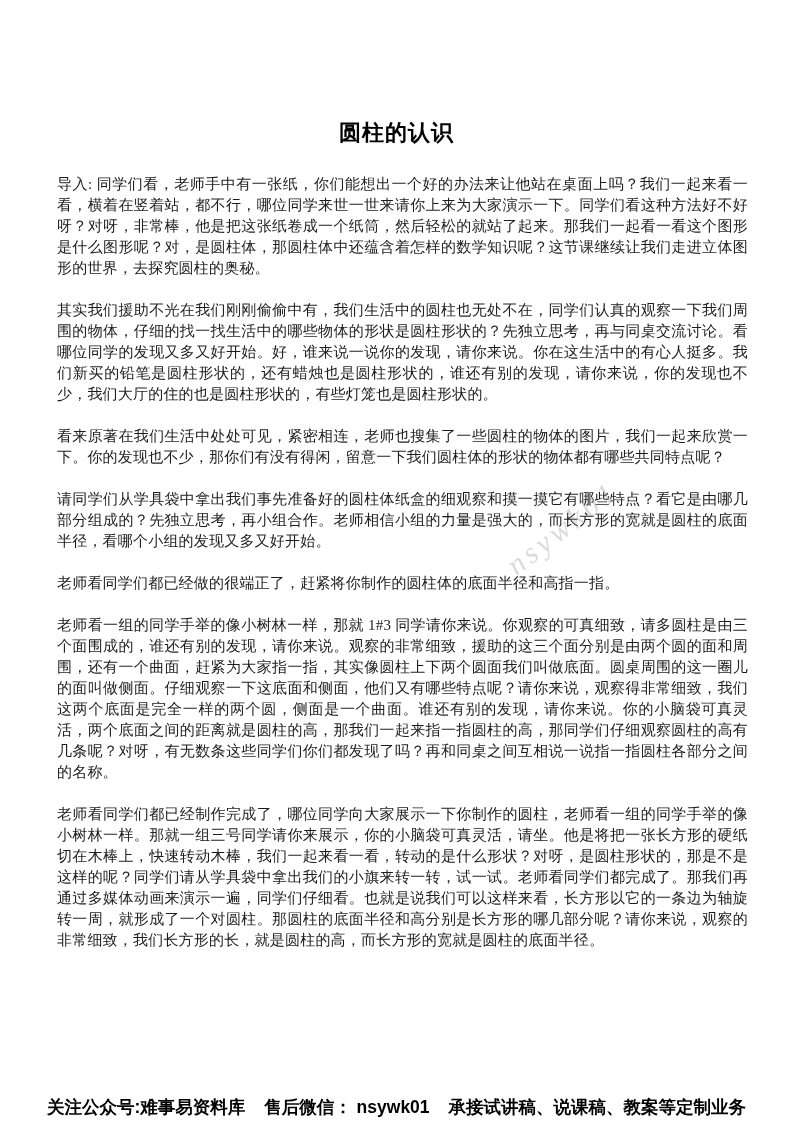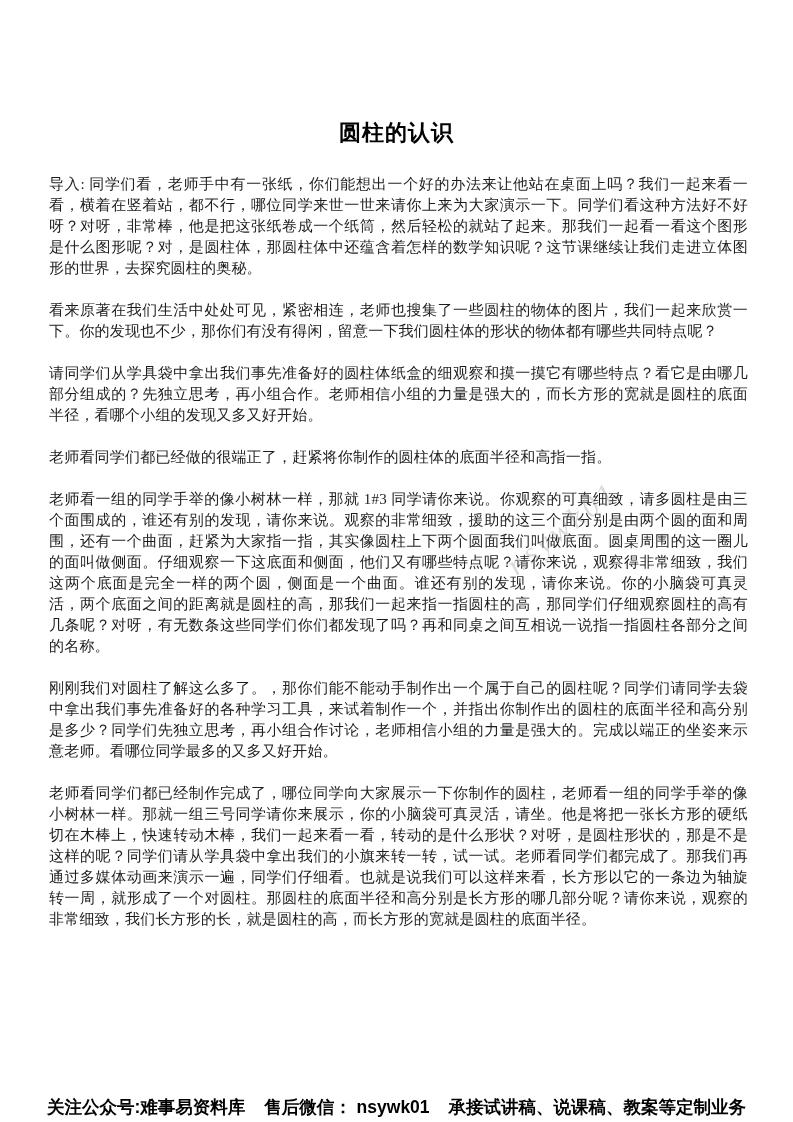--- a/index.html
+++ b/index.html
@@ -23,21 +23,21 @@
     font-size: 22px;
     font-weight: bold;
     letter-spacing: 1px;
     color: #000000;
   }
   .doc-body {
     margin: 26px 45px 0 45px;
     width: 703px;
   }
   .doc-body p {
-    margin: 0 0 21px 4px;
+    margin: 0 0 21px 12px;
     font-size: 15px;
     line-height: 21px;
     text-align: justify;
     letter-spacing: 0.2px;
   }
   .watermark {
     position: absolute;
     left: 500px;
     top: 555px;
     transform: rotate(-38deg);
@@ -68,25 +68,25 @@
 <body>
 
 <div class="page">
 
   <h1 class="doc-title">圆柱的认识</h1>
 
   <div class="watermark">nsywk01</div>
 
   <div class="doc-body">
     <p>导入: 同学们看，老师手中有一张纸，你们能想出一个好的办法来让他站在桌面上吗？我们一起来看一看，横着在竖着站，都不行，哪位同学来世一世来请你上来为大家演示一下。同学们看这种方法好不好呀？对呀，非常棒，他是把这张纸卷成一个纸筒，然后轻松的就站了起来。那我们一起看一看这个图形是什么图形呢？对，是圆柱体，那圆柱体中还蕴含着怎样的数学知识呢？这节课继续让我们走进立体图形的世界，去探究圆柱的奥秘。</p>
+    <p>其实我们援助不光在我们刚刚偷偷中有，我们生活中的圆柱也无处不在，同学们认真的观察一下我们周围的物体，仔细的找一找生活中的哪些物体的形状是圆柱形状的？先独立思考，再与同桌交流讨论。看哪位同学的发现又多又好开始。好，谁来说一说你的发现，请你来说。你在这生活中的有心人挺多。我们新买的铅笔是圆柱形状的，还有蜡烛也是圆柱形状的，谁还有别的发现，请你来说，你的发现也不少，我们大厅的住的也是圆柱形状的，有些灯笼也是圆柱形状的。</p>
     <p>看来原著在我们生活中处处可见，紧密相连，老师也搜集了一些圆柱的物体的图片，我们一起来欣赏一下。你的发现也不少，那你们有没有得闲，留意一下我们圆柱体的形状的物体都有哪些共同特点呢？</p>
     <p>请同学们从学具袋中拿出我们事先准备好的圆柱体纸盒的细观察和摸一摸它有哪些特点？看它是由哪几部分组成的？先独立思考，再小组合作。老师相信小组的力量是强大的，而长方形的宽就是圆柱的底面半径，看哪个小组的发现又多又好开始。</p>
     <p>老师看同学们都已经做的很端正了，赶紧将你制作的圆柱体的底面半径和高指一指。</p>
     <p>老师看一组的同学手举的像小树林一样，那就 1#3 同学请你来说。你观察的可真细致，请多圆柱是由三个面围成的，谁还有别的发现，请你来说。观察的非常细致，援助的这三个面分别是由两个圆的面和周围，还有一个曲面，赶紧为大家指一指，其实像圆柱上下两个圆面我们叫做底面。圆桌周围的这一圈儿的面叫做侧面。仔细观察一下这底面和侧面，他们又有哪些特点呢？请你来说，观察得非常细致，我们这两个底面是完全一样的两个圆，侧面是一个曲面。谁还有别的发现，请你来说。你的小脑袋可真灵活，两个底面之间的距离就是圆柱的高，那我们一起来指一指圆柱的高，那同学们仔细观察圆柱的高有几条呢？对呀，有无数条这些同学们你们都发现了吗？再和同桌之间互相说一说指一指圆柱各部分之间的名称。</p>
-    <p>刚刚我们对圆柱了解这么多了。，那你们能不能动手制作出一个属于自己的圆柱呢？同学们请同学去袋中拿出我们事先准备好的各种学习工具，来试着制作一个，并指出你制作出的圆柱的底面半径和高分别是多少？同学们先独立思考，再小组合作讨论，老师相信小组的力量是强大的。完成以端正的坐姿来示意老师。看哪位同学最多的又多又好开始。</p>
     <p>老师看同学们都已经制作完成了，哪位同学向大家展示一下你制作的圆柱，老师看一组的同学手举的像小树林一样。那就一组三号同学请你来展示，你的小脑袋可真灵活，请坐。他是将把一张长方形的硬纸切在木棒上，快速转动木棒，我们一起来看一看，转动的是什么形状？对呀，是圆柱形状的，那是不是这样的呢？同学们请从学具袋中拿出我们的小旗来转一转，试一试。老师看同学们都完成了。那我们再通过多媒体动画来演示一遍，同学们仔细看。也就是说我们可以这样来看，长方形以它的一条边为轴旋转一周，就形成了一个对圆柱。那圆柱的底面半径和高分别是长方形的哪几部分呢？请你来说，观察的非常细致，我们长方形的长，就是圆柱的高，而长方形的宽就是圆柱的底面半径。</p>
   </div>
 
   <div class="page-footer" style="color: #000000;">
     <span>关注公众号:难事易资料库</span>
     <span>售后微信： nsywk01</span>
     <span>承接试讲稿、说课稿、教案等定制业务</span>
   </div>
 
 </div>

